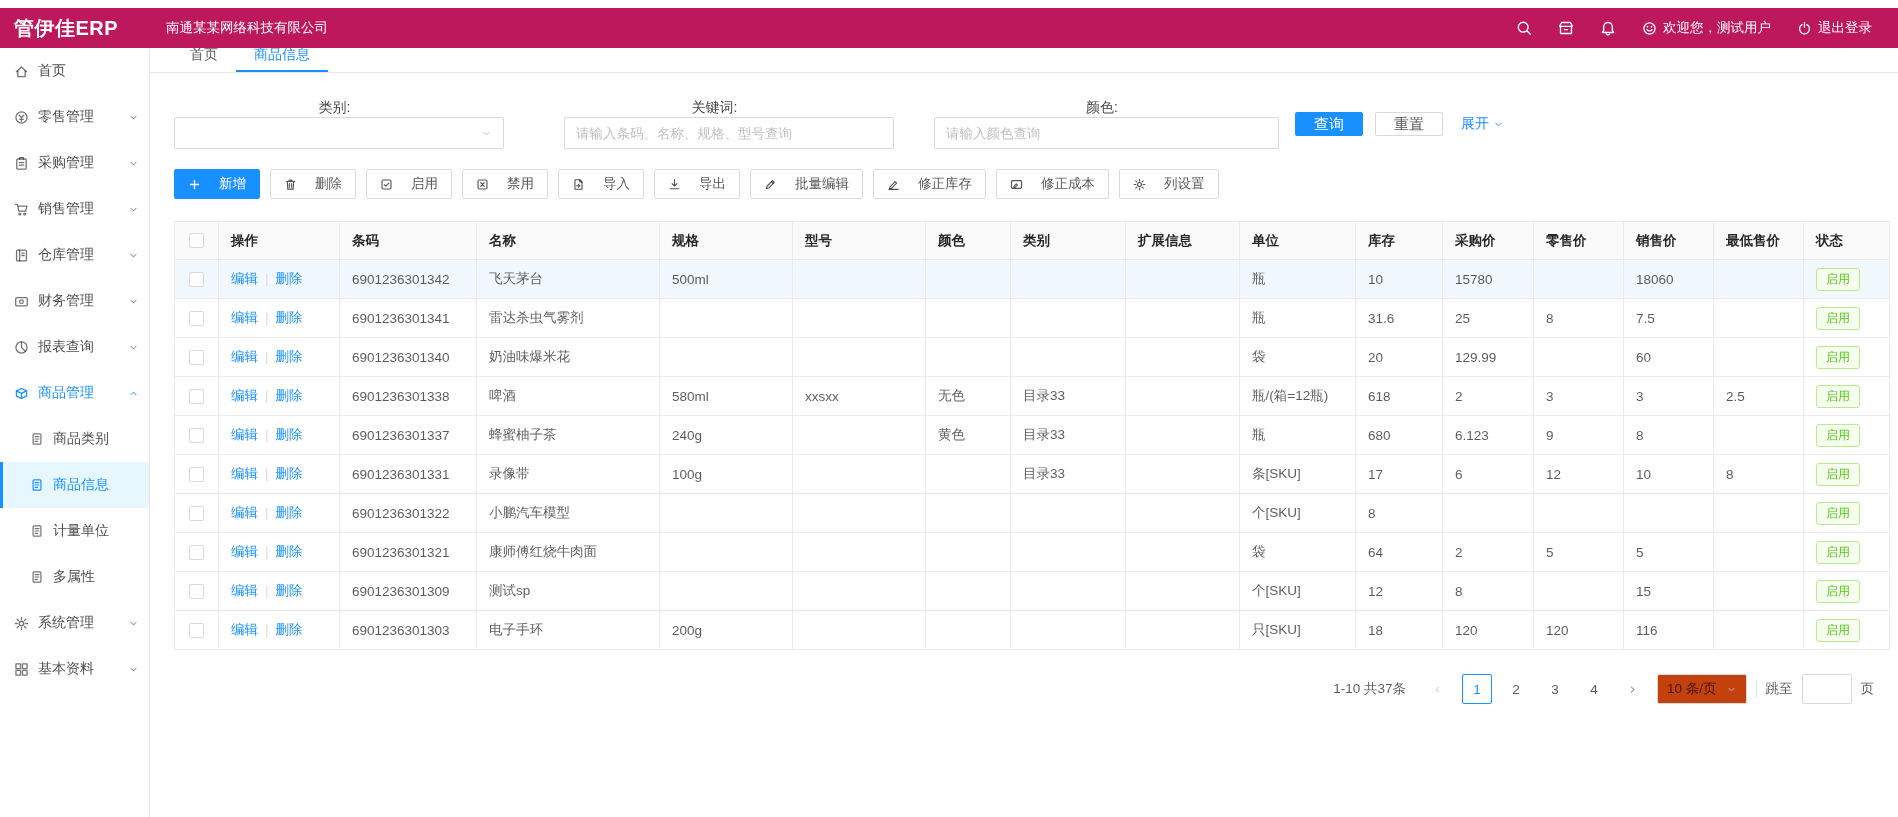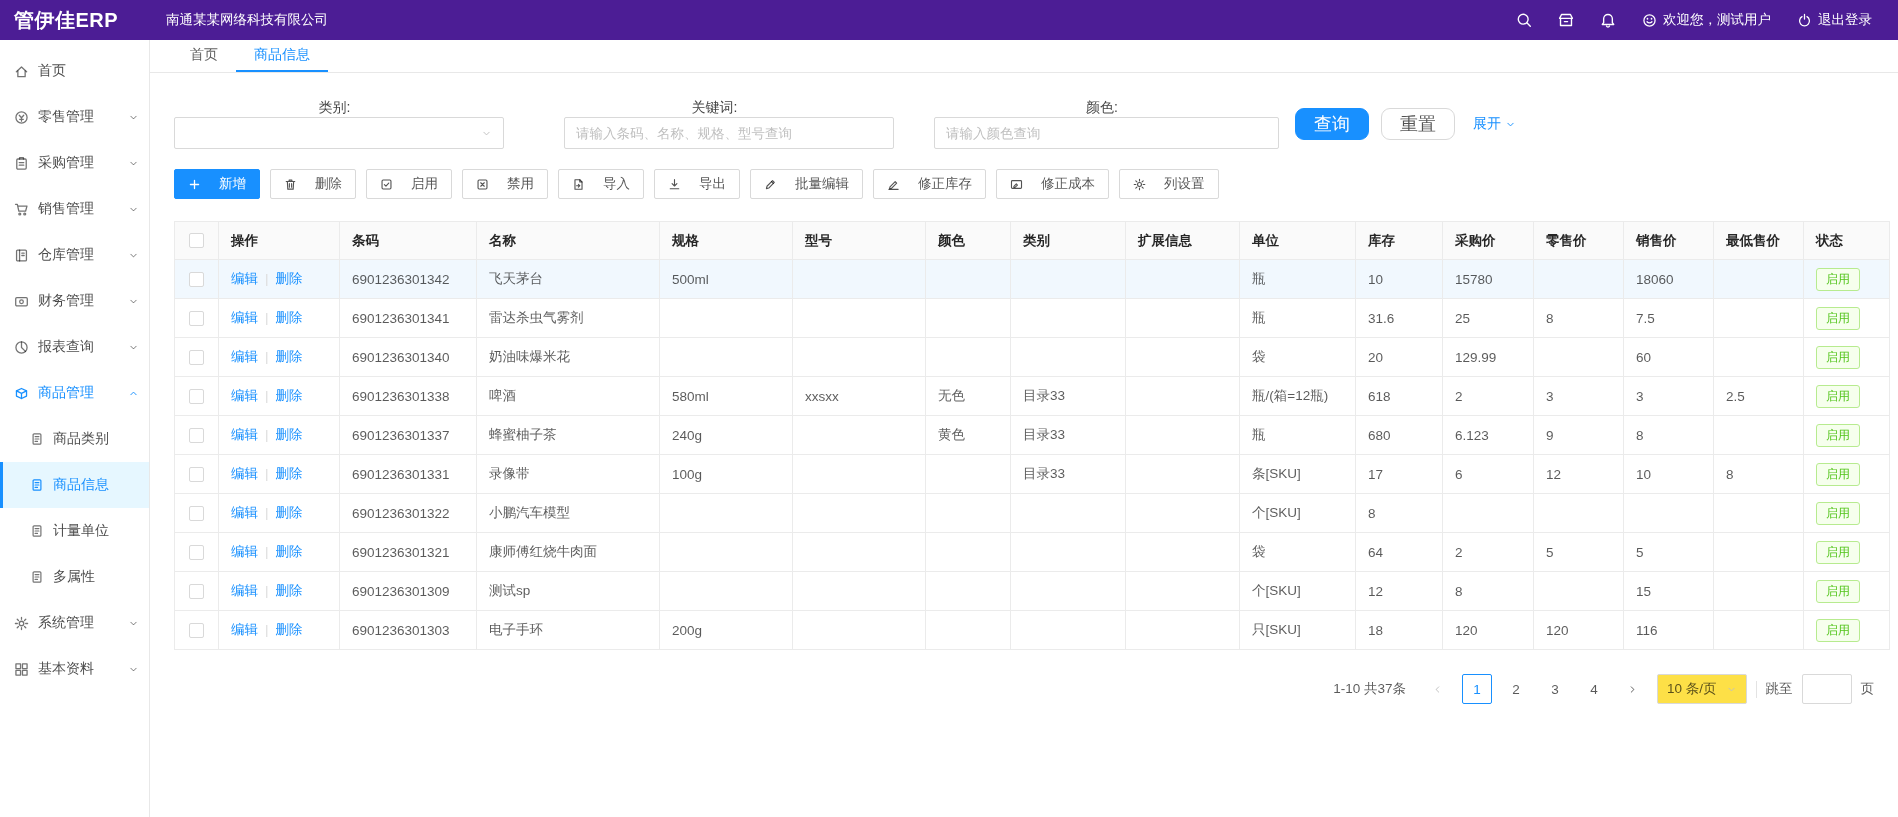--- a/index.html
+++ b/index.html
@@ -6,22 +6,22 @@
   html,body { width:1898px; height:817px; }
   body {
     font-family:"Liberation Sans","DejaVu Sans",sans-serif;
     font-size:14px; color:rgba(0,0,0,.65);
     background:#fff; overflow:hidden; position:relative;
   }
   .svgicon { width:14px; height:14px; flex:none; display:inline-block; vertical-align:middle; }
 
   
   .topbar {
-    position:absolute; top:0; left:0; right:0; height:40px;
-    background:#4c1d95; color:#fff;
+    position:absolute; top:8px; left:0; right:0; height:40px;
+    background:#be185d; color:#fff;
     display:flex; align-items:center; z-index:20;
   }
   .logo { width:150px; padding-left:14px; font-size:20px; font-weight:bold; letter-spacing:.5px; white-space:nowrap; }
   .company { font-size:13.5px; margin-left:16px; white-space:nowrap; }
   .topbar-right { margin-left:auto; display:flex; align-items:center; gap:26px; padding-right:26px; font-size:13.5px; }
   .top-icon { cursor:pointer; display:inline-flex; align-items:center; }
   .top-icon .svgicon { width:16px; height:16px; }
   .top-user { display:inline-flex; align-items:center; gap:6px; cursor:pointer; white-space:nowrap; }
   .top-user .svgicon { width:15px; height:15px; }
 
@@ -68,22 +68,22 @@
   .sel-chev { color:#bfbfbf; display:inline-flex; }
   .sel-chev .svgicon { width:11px; height:11px; }
   input.text {
     height:32px; border:1px solid #d9d9d9; border-radius:2px; padding:0 11px;
     font-size:13.5px; color:rgba(0,0,0,.65); font-family:inherit; outline:none; background:#fff;
   }
   input::placeholder { color:#bfbfbf; }
   .kw-input { width:330px;margin-left:20px; }
   .color-input { width:345px; }
   .btn {
-    height:32px; padding:0 18px; border:1px solid #d9d9d9; border-radius:9px; background:#fff;
-    font-size:18px; color:rgba(0,0,0,.68); cursor:pointer; font-family:inherit;
+    height:24px; padding:0 18px; border:1px solid #d9d9d9; border-radius:2px; background:#fff;
+    font-size:15px; color:rgba(0,0,0,.68); cursor:pointer; font-family:inherit;
   }
   .btn.primary { background:#1890ff; border-color:#1890ff; color:#fff; }
   .btn + .btn { margin-left:12px; }
   .expand-link { display:inline-flex; align-items:center; gap:4px; color:#1890ff; margin-left:18px; cursor:pointer; white-space:nowrap; }
   .expand-link .svgicon { width:11px; height:11px; }
 
   
   .toolbar { margin-top:20px; display:flex; gap:10px; }
   .tbtn {
     height:30px; display:inline-flex; align-items:center; gap:18px; padding:0 13px;
@@ -117,21 +117,21 @@
   }
   .pg-total { margin-right:8px; }
   .page-btn {
     min-width:30px; height:30px; display:inline-flex; align-items:center; justify-content:center;
     border-radius:2px; cursor:pointer; background:#fff;
   }
   .page-btn.active { border:1px solid #1890ff; color:#1890ff; }
   .page-btn.arrow .svgicon { width:11px; height:11px; }
   .page-btn.disabled { color:rgba(0,0,0,.25); cursor:default; }
   .size-select {
-    height:30px; border:1px solid #d9d9d9; border-radius:2px; background:#fde047;
+    height:30px; border:1px solid #d9d9d9; border-radius:2px; background:#c2410c;
     display:inline-flex; align-items:center; gap:9px; padding:0 9px; cursor:pointer; white-space:nowrap;
   }
   .pg-divider { width:1px; height:17px; background:#e3e3e3; }
   .jump-input { width:50px; height:30px; border:1px solid #d9d9d9; border-radius:2px; background:#fff; outline:none; padding:0 6px; font-family:inherit; }
 </style>
 </head>
 <body>
 
 <div class="app">
 

